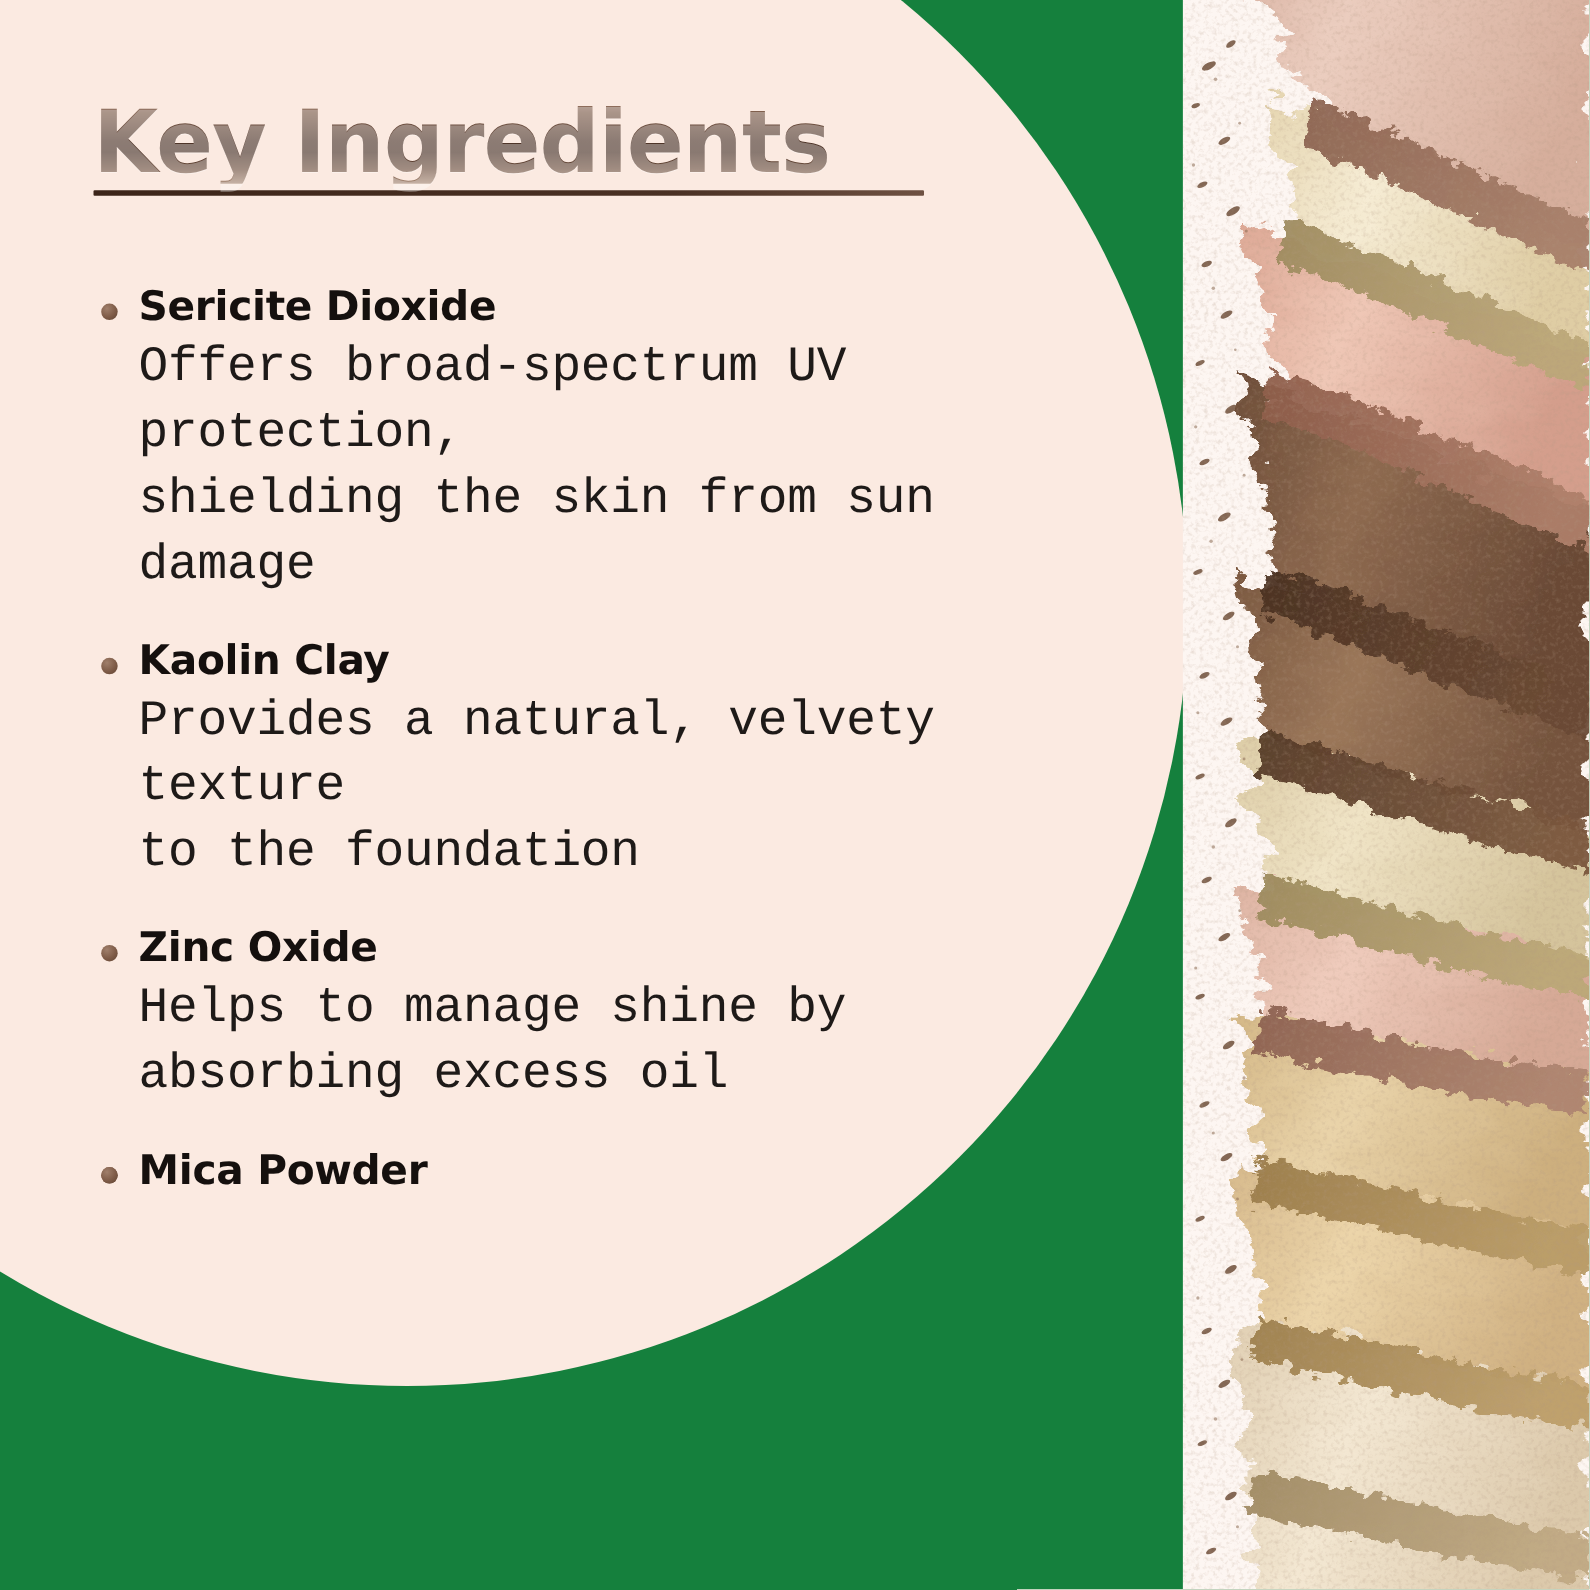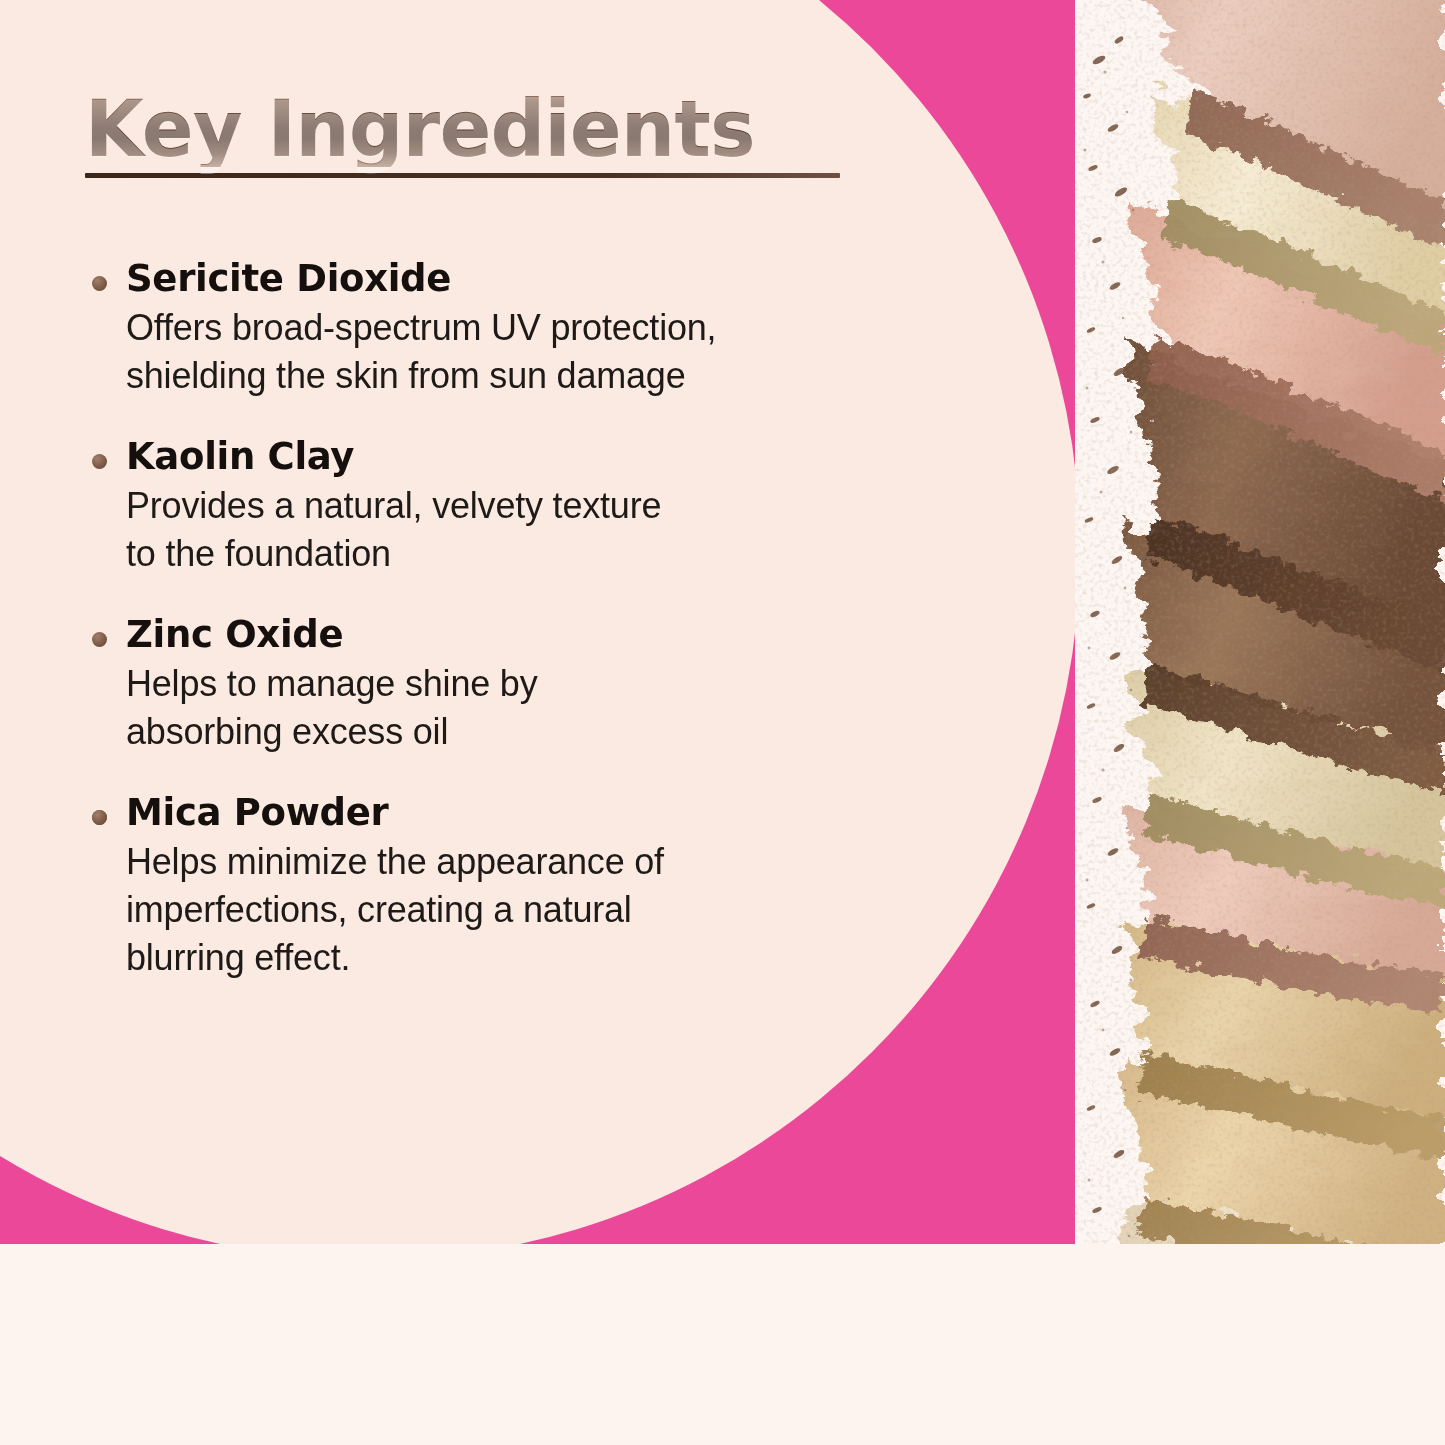--- a/index.html
+++ b/index.html
@@ -10,22 +10,22 @@
     width: 1445px;
     height: 1445px;
     overflow: hidden;
     font-family: "Liberation Sans", sans-serif;
     background: #FEF4EF;
   }
 
   #page {
     position: relative;
     width: 1445px;
-    height: 1244px;
-    background: #ec4899;
+    height: 1445px;
+    background: #15803d;
     overflow: hidden;
   }
 
   
   .bg-circle {
     position: absolute;
     left: -340px;
     top: -160px;
     width: 1420px;
     height: 1420px;
@@ -107,23 +107,23 @@
     margin: 0 0 3px 38px;
     font-family: "DejaVu Sans", sans-serif;
     font-weight: bold;
     font-size: 37px;
     line-height: 1.22;
     color: #15100E;
     letter-spacing: -0.3px;
   }
   .item-body {
     margin: 0 0 0 38px;
-    font-family: Liberation Sans, sans-serif;
+    font-family: Liberation Mono, monospace;
     font-weight: 400;
-    font-size: 36px;
+    font-size: 45px;
     line-height: 1.33;
     color: #1E1A18;
     letter-spacing: -0.2px;
     white-space: pre-line;
   }
 
   
   .powder {
     position: absolute;
     right: 0;
@@ -176,23 +176,20 @@
 absorbing excess oil</p>
       </div>
 
       <div class="item">
         <span class="bullet"></span>
       </div>
 
       <div class="item">
         <span class="bullet"></span>
         <h2 class="item-head">Mica Powder</h2>
-        <p class="item-body">Helps minimize the appearance of
-imperfections, creating a natural
-blurring effect.</p>
       </div>
 
     </div>
   </div>
 
   <div class="powder">
     <div class="powder-canvas">
       <svg class="powder-svg" viewBox="0 0 370 1445" preserveAspectRatio="none">
         <defs>
 

